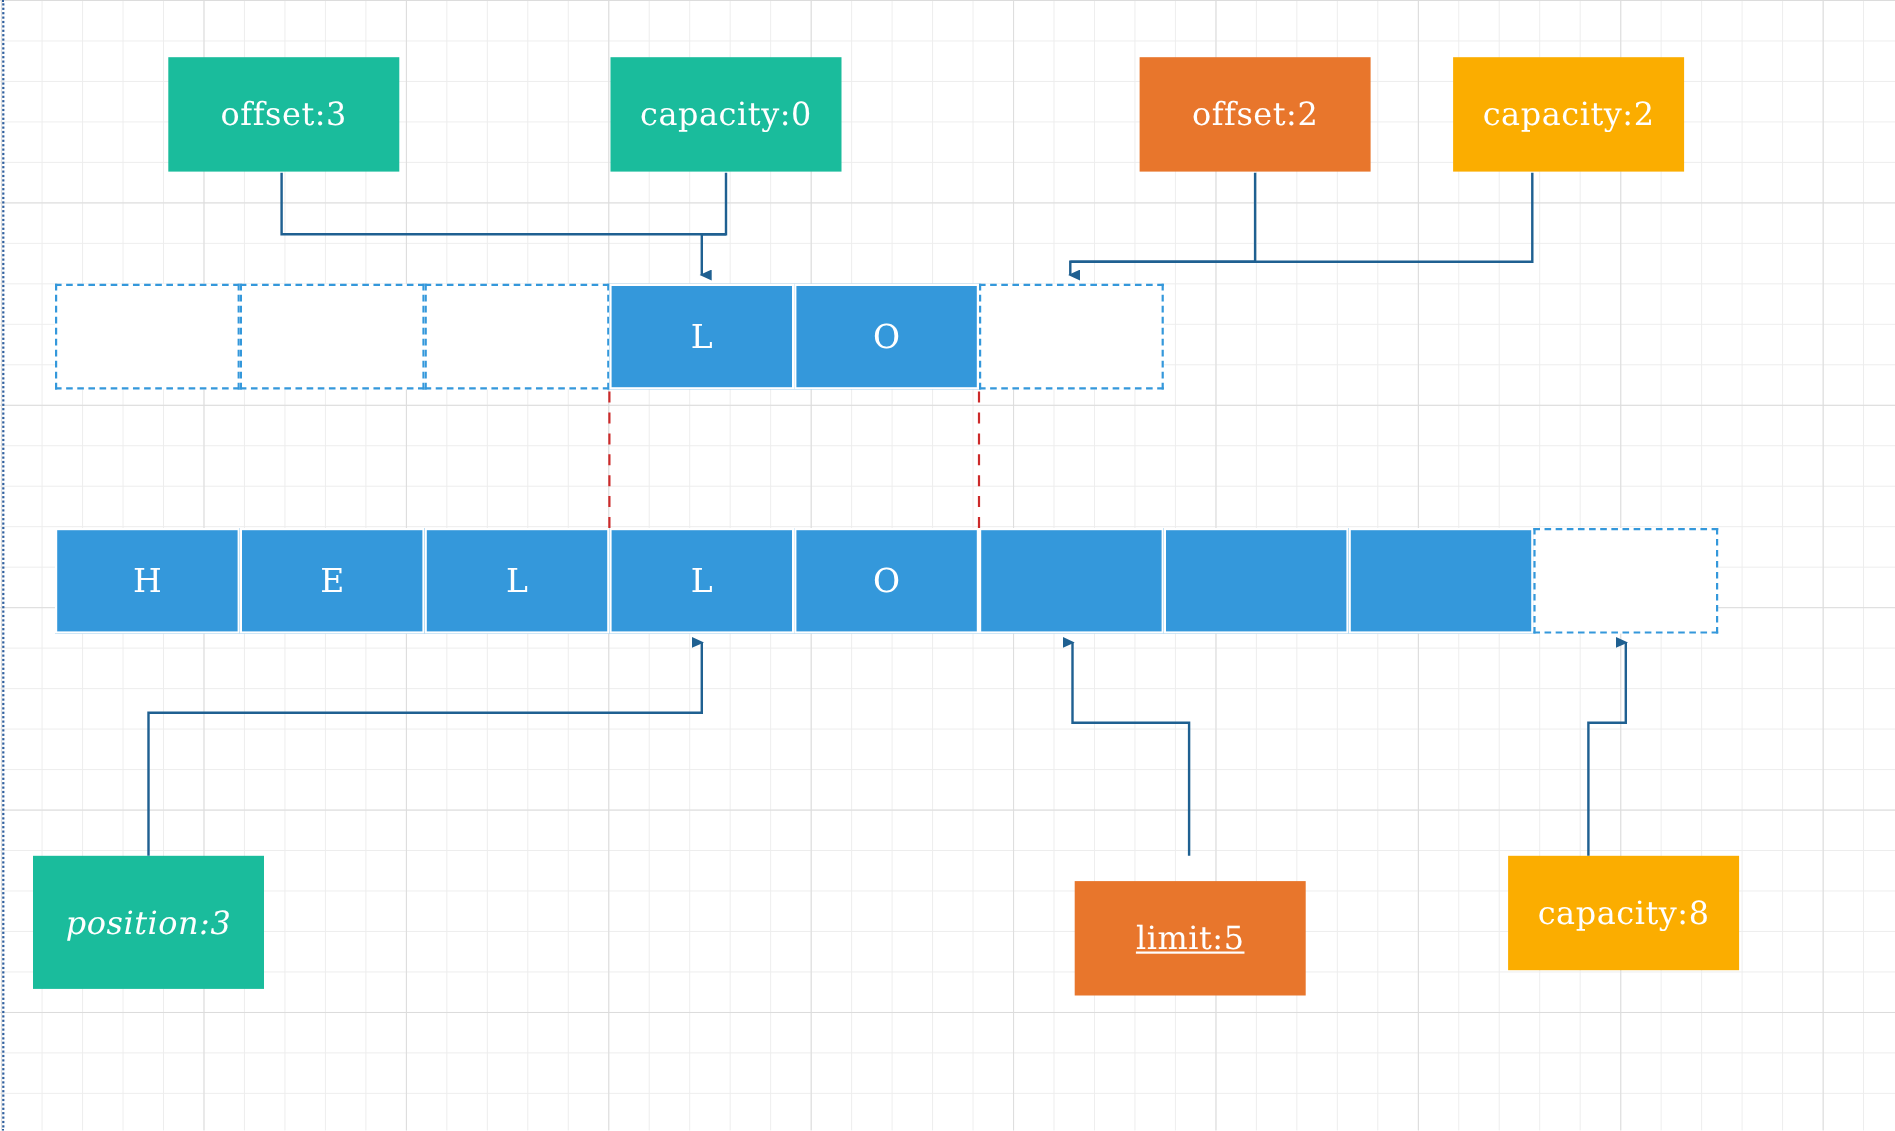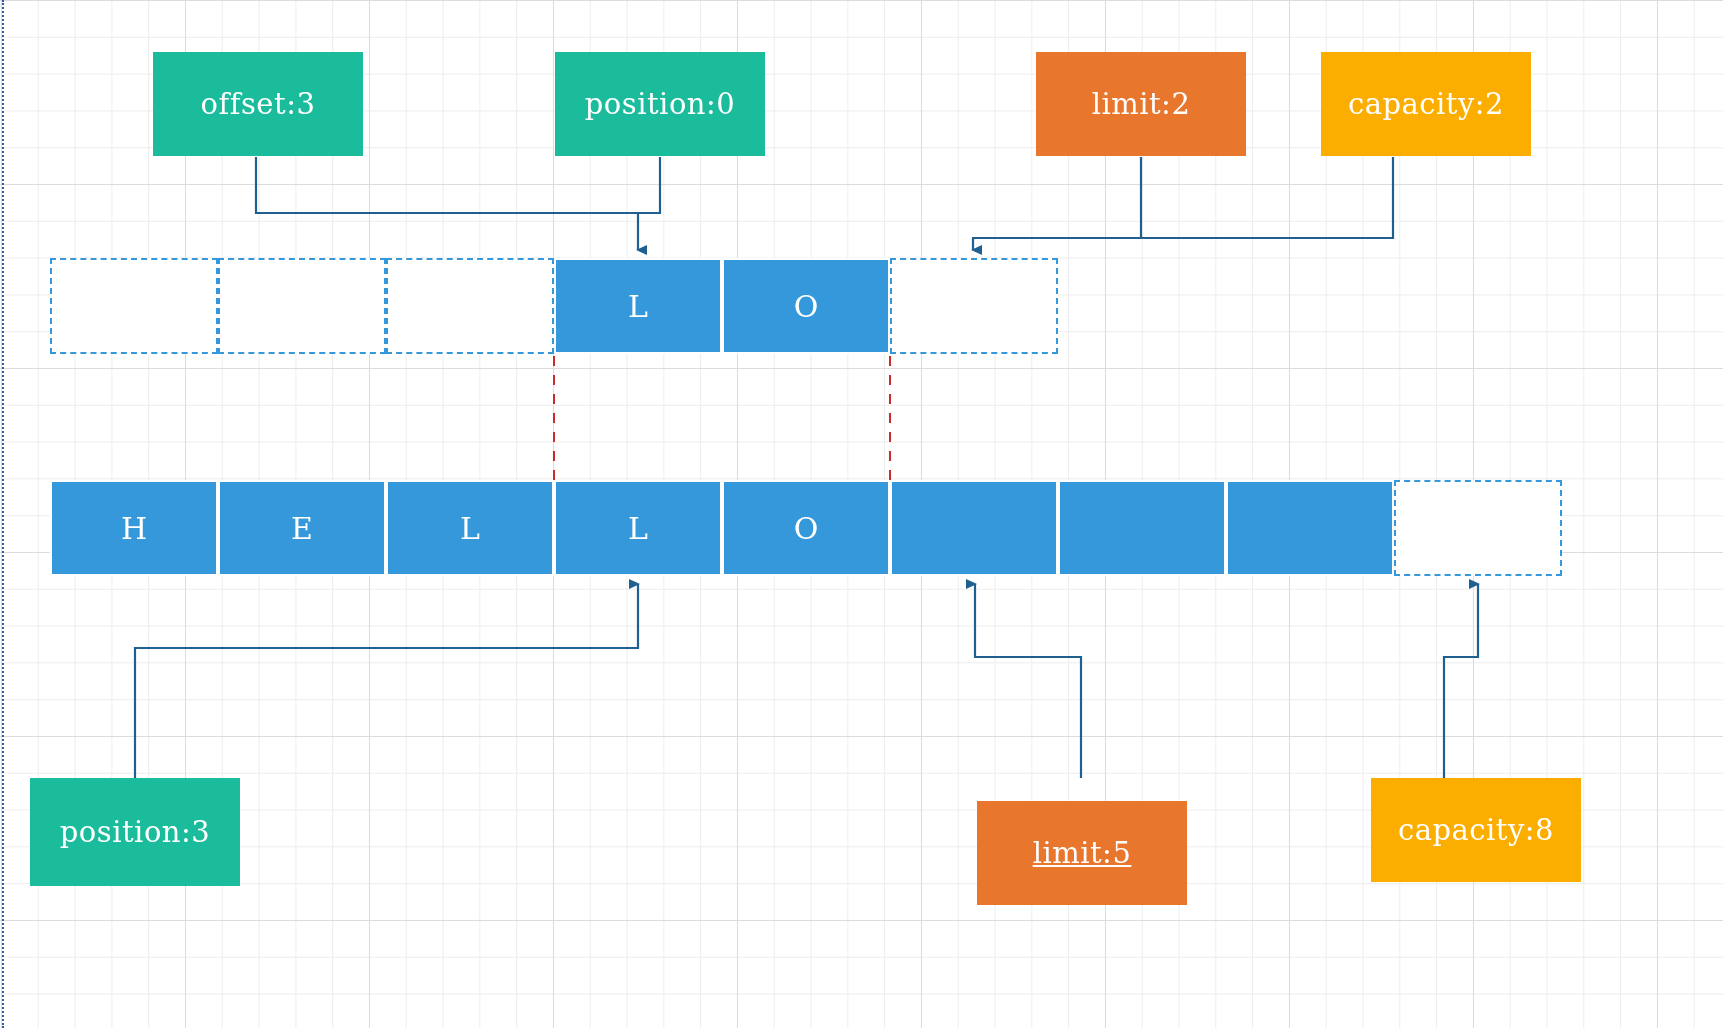--- a/index.html
+++ b/index.html
@@ -100,24 +100,24 @@
 <div id="stage">
 
   <div id="grid-minor"></div>
   <div id="grid-major"></div>
   <div id="page-margin"></div>
 
   <div class="label-box lb-green" style="left:153px; top:52px; width:210px; height:104px;">
     <span>offset:3</span>
   </div>
   <div class="label-box lb-green" style="left:555px; top:52px; width:210px; height:104px;">
-    <span>position:0</span>
+    <span>capacity:0</span>
   </div>
   <div class="label-box lb-orange" style="left:1036px; top:52px; width:210px; height:104px;">
-    <span>limit:2</span>
+    <span>offset:2</span>
   </div>
   <div class="label-box lb-amber" style="left:1289px; top:52px; width:210px; height:104px;">
     <span>capacity:2</span>
   </div>
 
   <div class="cell cell-empty" style="left:50px;   top:258px; width:168px; height:96px;">
     <span></span>
   </div>
   <div class="cell cell-empty" style="left:218px;  top:258px; width:168px; height:96px;">
     <span></span>
@@ -156,21 +156,21 @@
   <div class="cell cell-filled" style="left:1058px; top:480px; width:168px; height:96px;">
     <span></span>
   </div>
   <div class="cell cell-filled" style="left:1226px; top:480px; width:168px; height:96px;">
     <span></span>
   </div>
   <div class="cell cell-empty" style="left:1394px; top:480px; width:168px; height:96px;">
     <span></span>
   </div>
 
-  <div class="label-box lb-green" style="left:30px; top:778px; width:210px; height:108px;">
+  <div class="label-box lb-green" style="left:30px; top:778px; width:210px; height:121px;font-style:italic;">
     <span>position:3</span>
   </div>
   <div class="label-box lb-orange" style="left:977px; top:801px; width:210px; height:104px;text-decoration:underline;">
     <span>limit:5</span>
   </div>
   <div class="label-box lb-amber" style="left:1339px; top:778px; width:210px; height:104px;">
     <span>capacity:8</span>
   </div>
 
   <svg id="connectors" viewBox="0 0 1723 1028">

